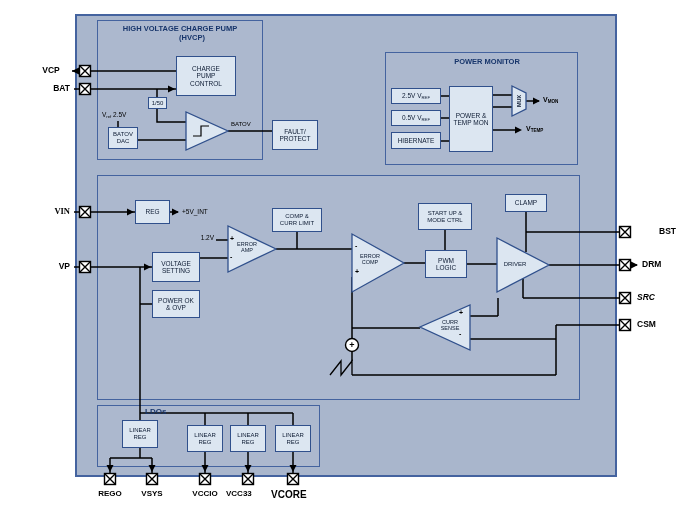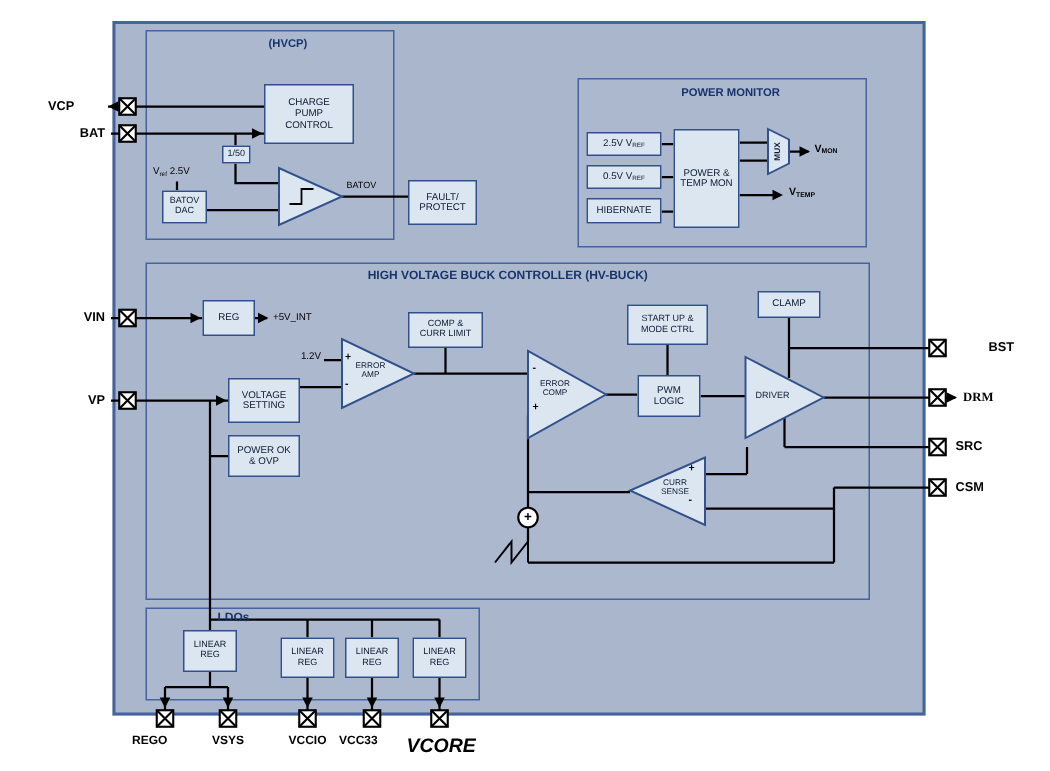--- a/index.html
+++ b/index.html
@@ -97,24 +97,24 @@
       <use href="#pin" x="625" y="325"></use>
       <use href="#pin" x="110" y="479"></use>
       <use href="#pin" x="152" y="479"></use>
       <use href="#pin" x="205" y="479"></use>
       <use href="#pin" x="248" y="479"></use>
       <use href="#pin" x="293" y="479"></use>
     </g>
   </svg>
 
   <div class="ttl" style="left:97px;top:24px;width:166px;font-size:7.5px;">
+    <span style="display:block;">HIGH VOLTAGE CHARGE PUMP</span>
     <span style="display:block;padding-left:24px;">(HVCP)</span>
   </div>
   <div class="ttl" style="left:385px;top:57px;width:204px;font-size:7.5px;">POWER MONITOR</div>
-  <div class="ttl" style="left:97px;top:179px;width:483px;font-size:8px;">HIGH VOLTAGE BUCK CONTROLLER (HV-BUCK)</div>
   <div class="ttl" style="left:103px;top:407px;width:60px;text-align:left;font-size:8px;padding-left:42px;">LDOs</div>
 
   <div class="blk f65" style="left:176px;top:56px;width:60px;height:40px;padding:1px 7px;">CHARGE PUMP CONTROL</div>
   <div class="blk f6" style="left:148px;top:97px;width:19px;height:12px;">1/50</div>
   <div class="blk f6" style="left:108px;top:127px;width:30px;height:22px;">BATOV DAC</div>
   <div class="blk f65" style="left:272px;top:120px;width:46px;height:30px;">FAULT/ PROTECT</div>
   <div class="lbl f65" style="left:102px;top:111px;"><span>V</span><sub>ref</sub><span> 2.5V</span></div>
   <div class="lbl f6" style="left:231px;top:121px;">BATOV</div>
 
   <div class="blk f65" style="left:391px;top:88px;width:50px;height:16px;">
@@ -149,27 +149,27 @@
   <div class="sign" style="left:355px;top:268px;">+</div>
   <div class="sign" style="left:459px;top:309px;">+</div>
   <div class="sign" style="left:459px;top:330px;">-</div>
   <div class="sum-plus">+</div>
 
   <div class="blk f6" style="left:122px;top:420px;width:36px;height:28px;">LINEAR REG</div>
   <div class="blk f6" style="left:187px;top:425px;width:36px;height:27px;">LINEAR REG</div>
   <div class="blk f6" style="left:230px;top:425px;width:36px;height:27px;">LINEAR REG</div>
   <div class="blk f6" style="left:275px;top:425px;width:36px;height:27px;">LINEAR REG</div>
 
-  <div class="pinlbl" style="left:32px;top:65px;width:38px;text-align:left;">VCP</div>
+  <div class="pinlbl" style="left:32px;top:65px;width:38px;text-align:center;">VCP</div>
   <div class="pinlbl" style="left:32px;top:83px;width:38px;text-align:right;">BAT</div>
-  <div class="pinlbl" style="left:32px;top:206px;width:38px;text-align:right;">VIN</div>
+  <div class="pinlbl" style="left:32px;top:206px;width:38px;text-align:right;font-family:Liberation Serif, serif;">VIN</div>
   <div class="pinlbl" style="left:32px;top:261px;width:38px;text-align:right;">VP</div>
   <div class="pinlbl" style="left:637px;top:226px;padding-left:22px;">BST</div>
-  <div class="pinlbl" style="left:642px;top:259px;font-family:Liberation Serif, serif;">DRM</div>
-  <div class="pinlbl" style="left:637px;top:292px;">SRC</div>
+  <div class="pinlbl" style="left:642px;top:259px;">DRM</div>
+  <div class="pinlbl" style="left:637px;top:292px;font-style:italic;">SRC</div>
   <div class="pinlbl" style="left:637px;top:319px;">CSM</div>
-  <div class="pinlbl" style="left:88px;top:489px;width:44px;text-align:left;font-size:8px;">REGO</div>
+  <div class="pinlbl" style="left:88px;top:489px;width:44px;text-align:center;font-size:8px;">REGO</div>
   <div class="pinlbl" style="left:130px;top:489px;width:44px;text-align:center;font-size:8px;">VSYS</div>
   <div class="pinlbl" style="left:183px;top:489px;width:44px;text-align:center;font-size:8px;">VCCIO</div>
   <div class="pinlbl" style="left:226px;top:489px;width:44px;font-size:8px;">VCC33</div>
-  <div class="pinlbl" style="left:271px;top:489px;width:44px;text-align:center;font-size:13px;font-style:italic;">VCORE</div>
+  <div class="pinlbl" style="left:271px;top:489px;width:44px;text-align:left;font-size:10px;">VCORE</div>
 
 </div>
 
 </body></html>

